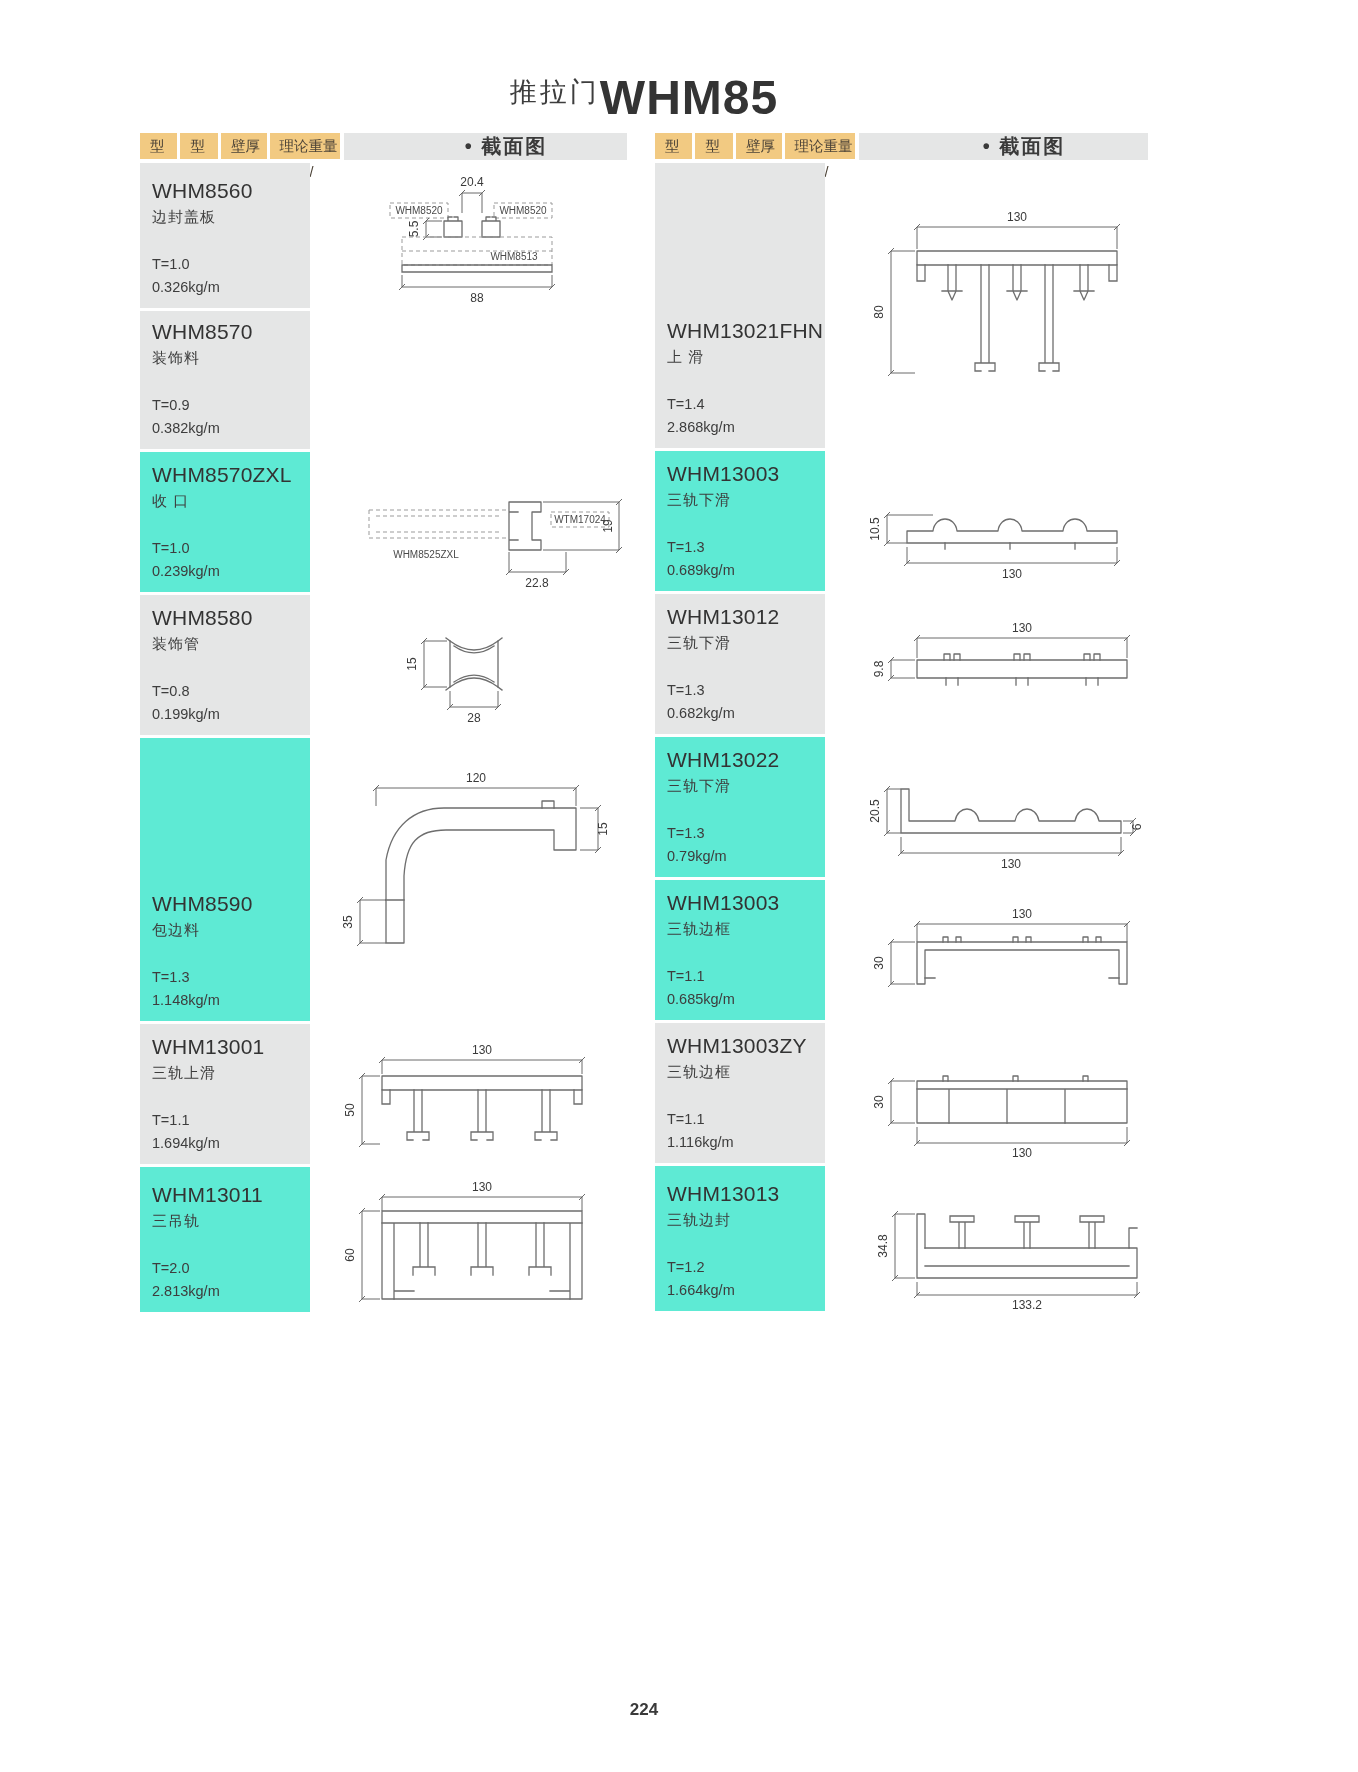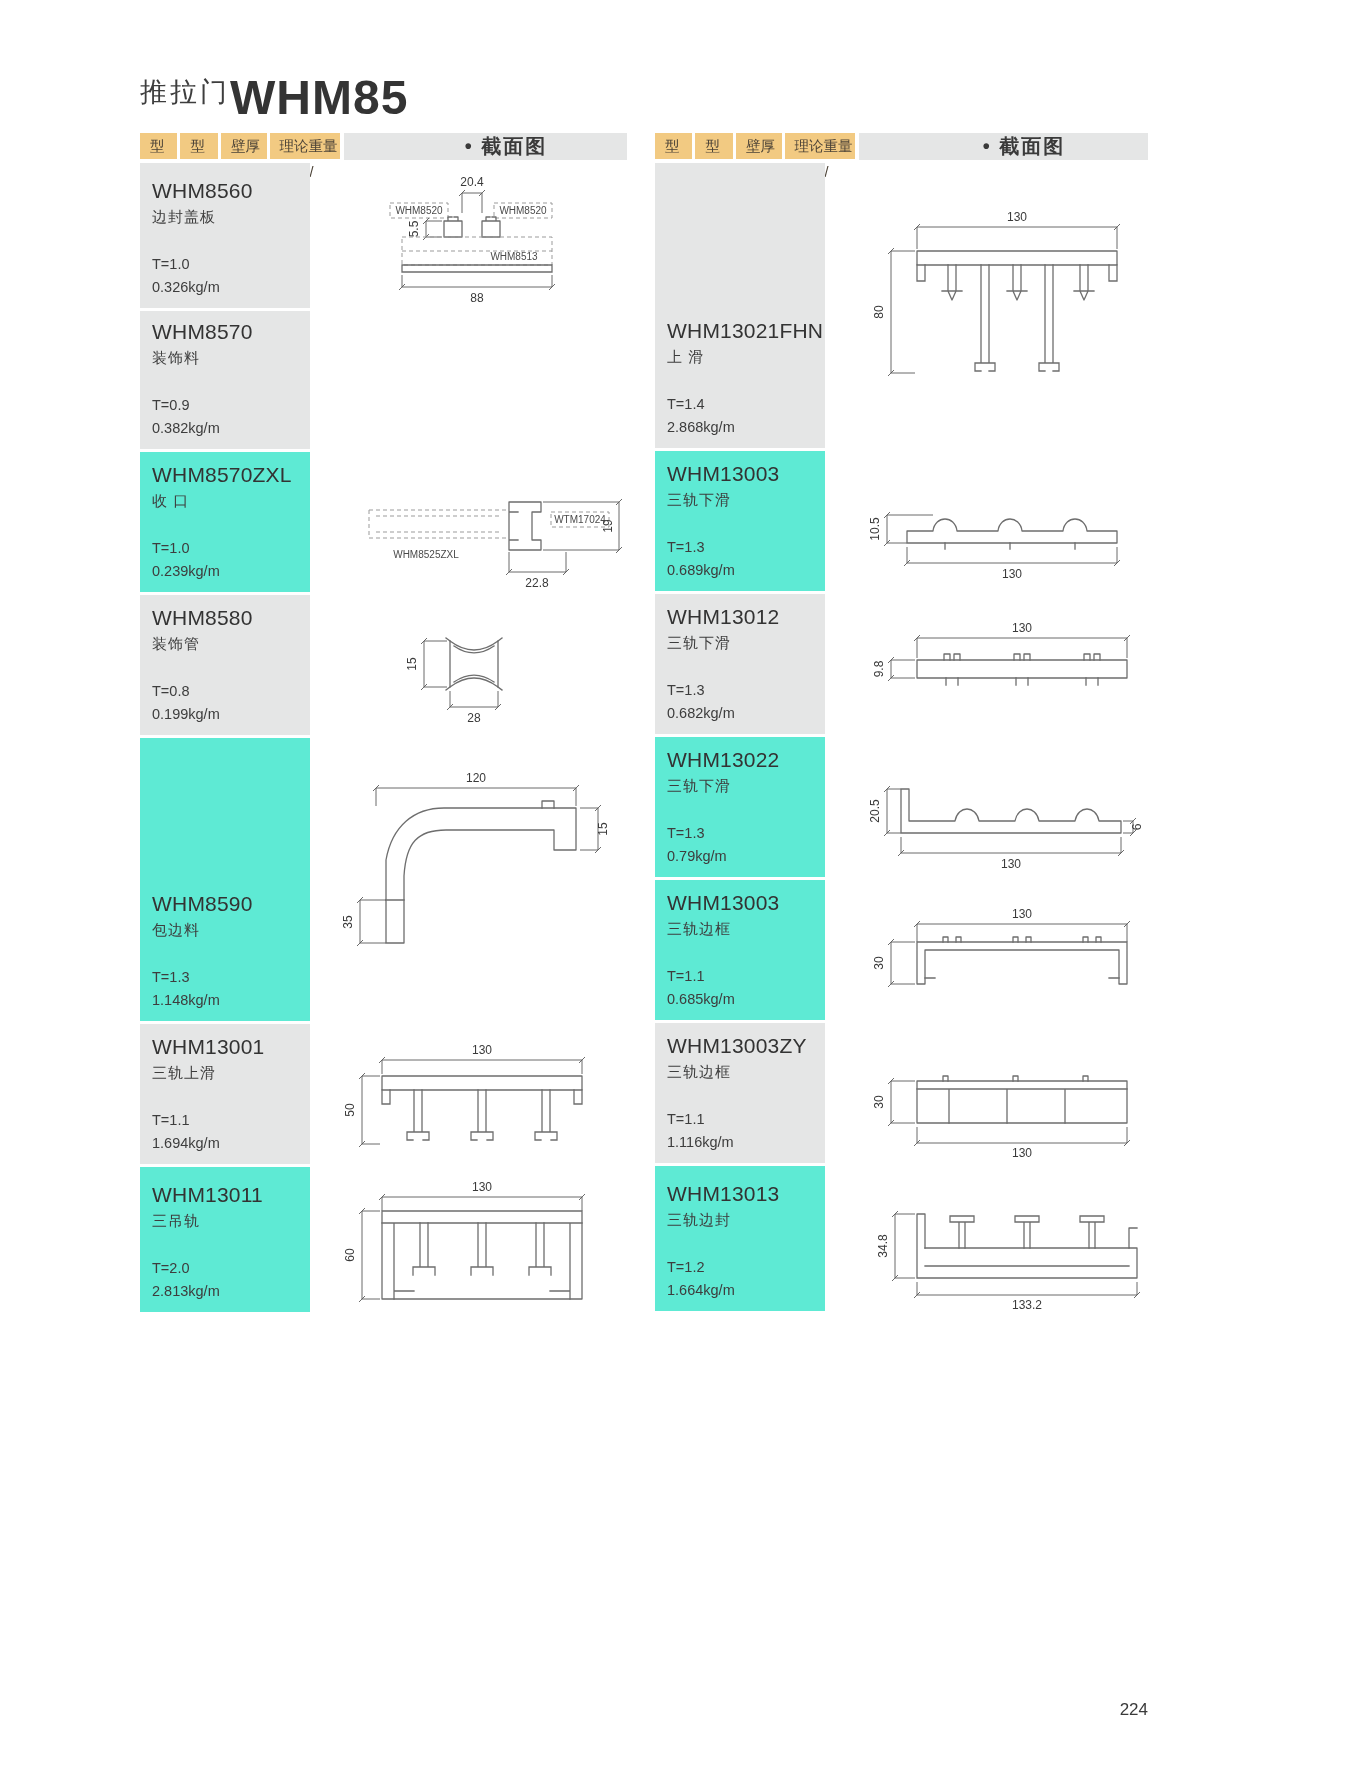--- a/index.html
+++ b/index.html
@@ -1,21 +1,21 @@
 <!DOCTYPE html>
 <html><head>
 <meta charset="utf-8">
 <style>
   * { margin:0; padding:0; box-sizing:border-box; }
   html,body { width:1358px; height:1772px; background:#ffffff;
     font-family:"Liberation Sans", sans-serif; color:#3a3a3a; }
   .page { position:relative; width:1358px; height:1772px; overflow:hidden; }
 
   .titlebar { position:absolute; left:140px; top:30px; width:1008px;
-    display:flex; justify-content:flex-start; align-items:flex-end; height:92px; }
+    display:flex; justify-content:center; align-items:flex-end; height:92px; }
   .cat { font-size:27px; letter-spacing:3px; margin-bottom:12px; color:#3d3d3d; }
   .series { font-size:48px; font-weight:bold; line-height:1; letter-spacing:1px; color:#343434; }
 
   .tables { position:absolute; left:140px; top:133px; display:flex; gap:28px; }
   .col { display:flex; flex-direction:column; }
   .col.left { width:487px; }
   .col.right { width:493px; }
 
   .thead { display:flex; gap:4px; margin-bottom:3px; }
   .thead-labels { width:200px; display:flex; flex-direction:row; gap:3px; }
@@ -36,21 +36,21 @@
   .diagram { flex:1; position:relative; display:flex; align-items:center; justify-content:center; background:#ffffff; }
   svg { display:block; }
   svg .p  { fill:none; stroke:#6e6e6e; stroke-width:1.3; stroke-linejoin:round; stroke-linecap:square; }
   svg .pd { fill:none; stroke:#9b9b9b; stroke-width:1; stroke-dasharray:4 3; }
   svg .d  { fill:none; stroke:#5a5a5a; stroke-width:0.9; }
   svg text { font-family:"Liberation Sans", sans-serif; }
   svg .dt { font-size:12px; fill:#3a3a3a; }
   svg .rt { font-size:10px; fill:#4a4a4a; }
 
   .pagenum { position:absolute; left:140px; top:1700px; width:1008px;
-    text-align:right; font-size:17px; font-weight:normal; color:#3a3a3a; }
+    text-align:center; font-size:17px; font-weight:bold; color:#3a3a3a; }
 </style>
 </head>
 <body>
 
 <div class="page">
 
   <div class="titlebar">
     <div class="cat">推拉门</div>
     <div class="series">WHM85</div>
   </div>

